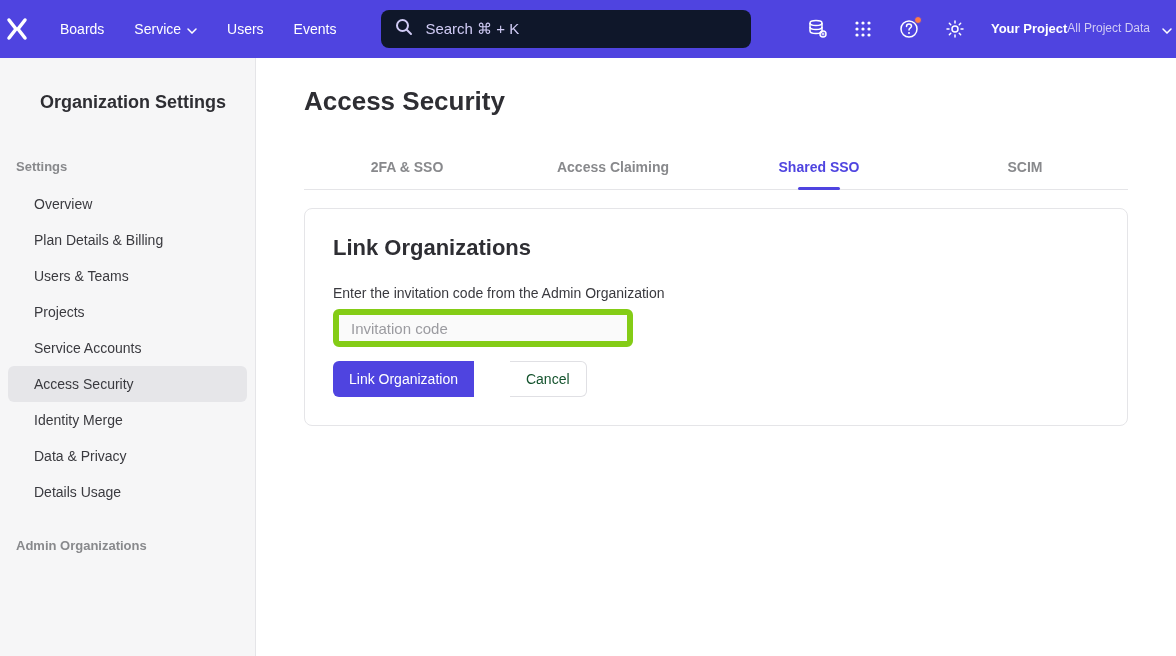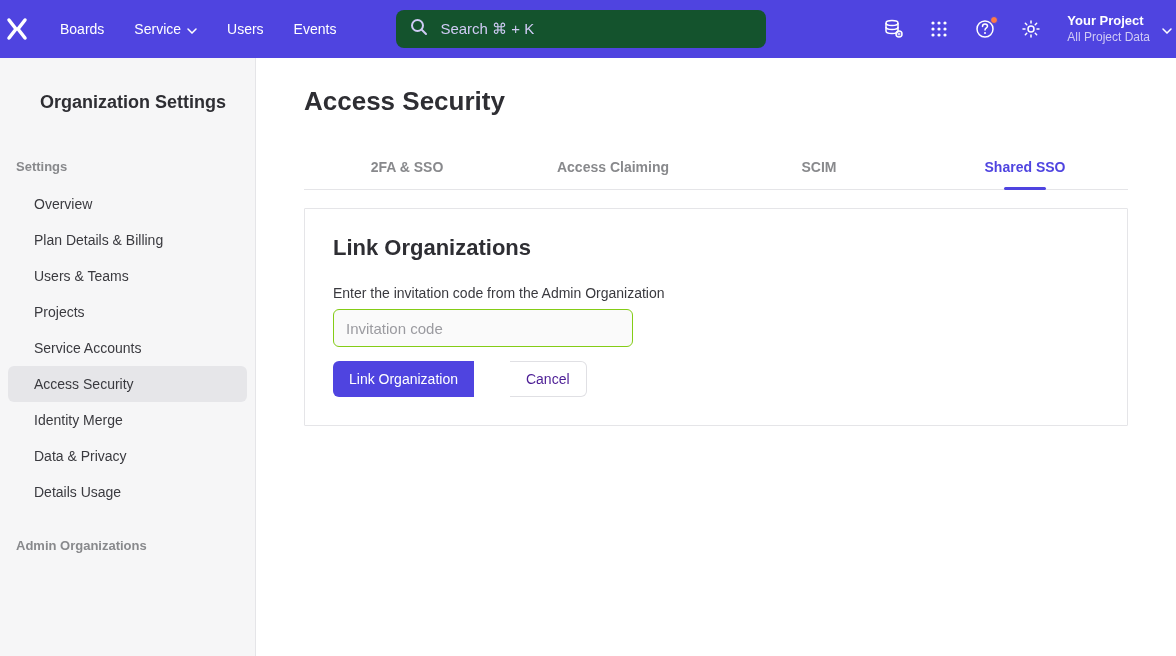--- a/index.html
+++ b/index.html
@@ -39,25 +39,25 @@
     .nav-link {
       color: #fff;
       font-size: 14px;
       font-weight: 500;
       cursor: pointer;
       display: flex;
       align-items: center;
       gap: 6px;
     }
     .search-box {
-      background: #14532d;
+      background: #0f172a;
       border-radius: 8px;
       height: 38px;
       width: 370px;
-      margin-left: 60px;
+      margin-left: 45px;
       display: flex;
       align-items: center;
       padding: 0 14px;
       gap: 12px;
     }
     .search-text {
       color: #d0cbf5;
       font-size: 15px;
     }
     .header-right {
@@ -85,21 +85,21 @@
       border: 1px solid #4f44e0;
     }
     .project-selector {
       display: flex;
       align-items: center;
       gap: 12px;
       cursor: pointer;
     }
     .project-text {
       display: flex;
-      flex-direction: column;
+      flex-direction: row;
       line-height: 1.3;
     }
     .project-title {
       font-size: 13px;
       font-weight: 600;
     }
     .project-subtitle {
       font-size: 12px;
       color: #d0cbf5;
     }
@@ -180,39 +180,39 @@
       bottom: -1px;
       left: 50%;
       transform: translateX(-50%);
       width: 42px;
       height: 3px;
       background: #4f44e0;
       border-radius: 2px;
     }
     .card {
       border: 1px solid #e5e5e8;
-      border-radius: 1px;
+      border-radius: 8px;
       padding: 26px 28px 28px;
       margin-top: 18px;
     }
     .card-title {
       font-size: 22px;
       font-weight: 700;
       color: #2e2e33;
       margin-bottom: 24px;
     }
     .field-label {
       font-size: 14px;
       color: #3a3a3f;
       margin-bottom: 8px;
     }
     .input-field {
       width: 300px;
       height: 38px;
-      border: 1px solid #84cc16;
+      border: 6px solid #84cc16;
       border-radius: 6px;
       padding: 0 12px;
       font-size: 15px;
       background: #fafafa;
       color: #3a3a3f;
       outline: none;
     }
     .input-field::placeholder {
       color: #9b9ba0;
     }
@@ -226,21 +226,21 @@
       color: #fff;
       border: none;
       padding: 9px 16px;
       font-size: 14px;
       font-weight: 500;
       border-radius: 6px 0 0 6px;
       cursor: pointer;
     }
     .btn-secondary {
       background: #fff;
-      color: #4c1d95;
+      color: #14532d;
       border: 1px solid #e0e0e4;
       border-left: none;
       padding: 9px 16px;
       font-size: 14px;
       font-weight: 500;
       border-radius: 0 6px 6px 0;
       cursor: pointer;
     }
     .chevron-down {
       display: inline-block;
@@ -345,22 +345,22 @@
       <div class="sidebar-item">Details Usage</div>
     </div>
     <div class="sidebar-section-label">Admin Organizations</div>
   </div>
 
   <div class="main">
     <div class="page-title">Access Security</div>
     <div class="tabs">
       <div class="tab">2FA &amp; SSO</div>
       <div class="tab">Access Claiming</div>
+      <div class="tab active">Shared SSO</div>
       <div class="tab">SCIM</div>
-      <div class="tab active">Shared SSO</div>
     </div>
     <div class="card">
       <div class="card-title">Link Organizations</div>
       <div class="field-label">Enter the invitation code from the Admin Organization</div>
       <input class="input-field" type="text" placeholder="Invitation code" style="">
       <div class="button-row">
         <button class="btn-primary">Link Organization</button>
         <button class="btn-secondary">Cancel</button>
       </div>
     </div>

